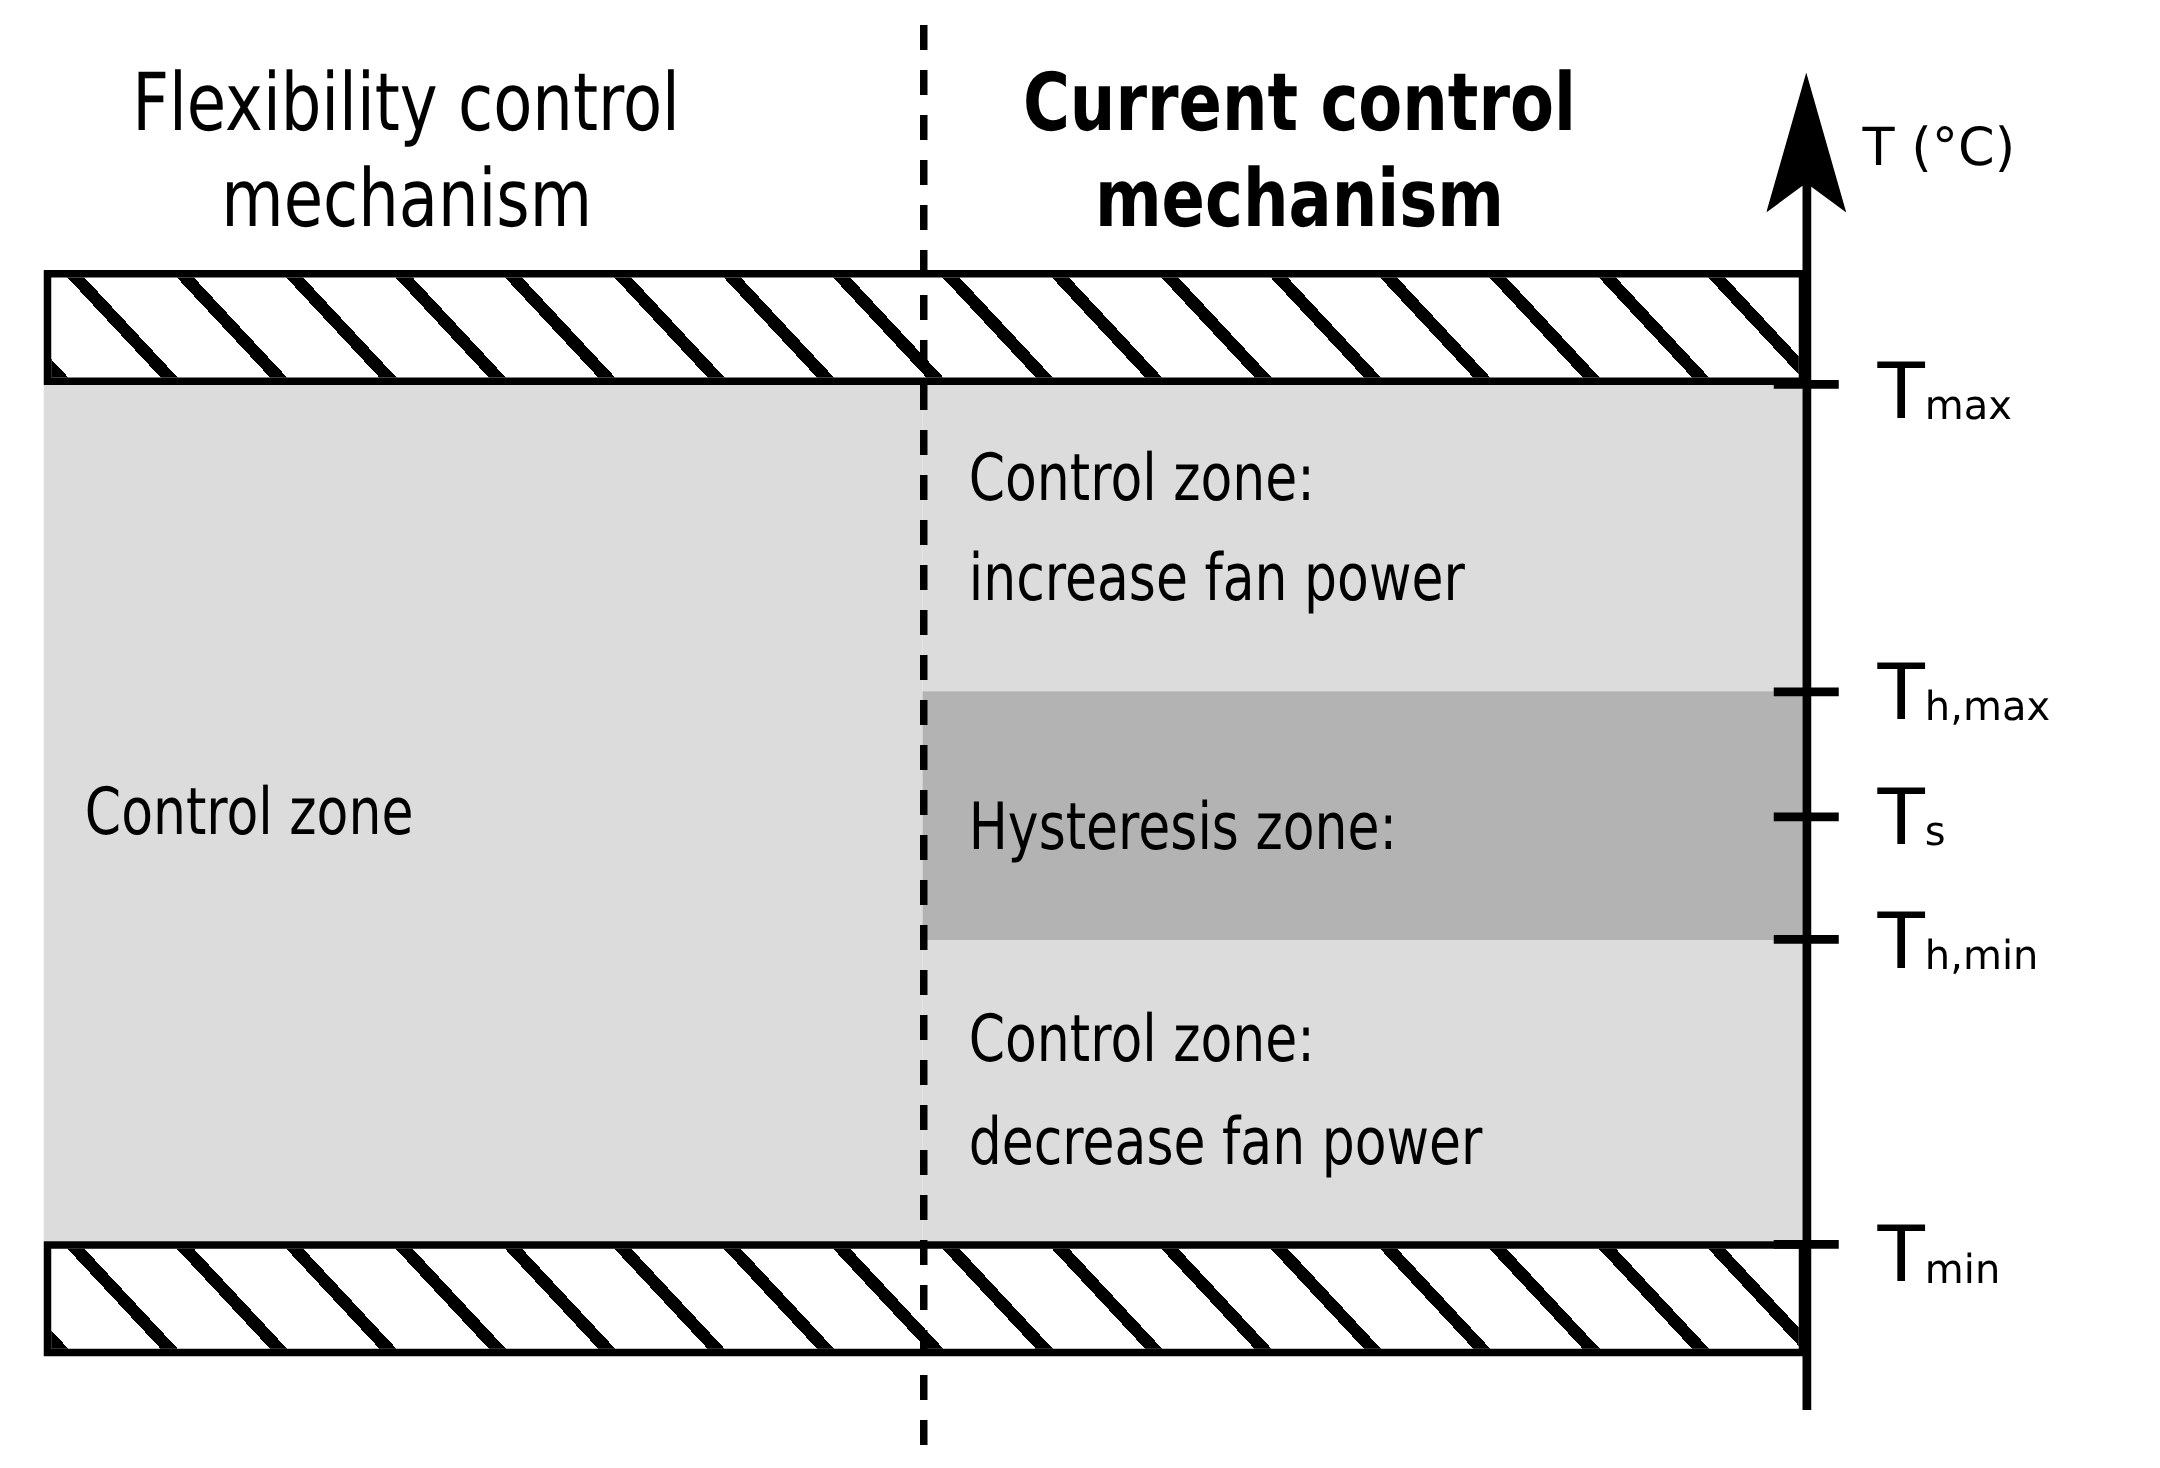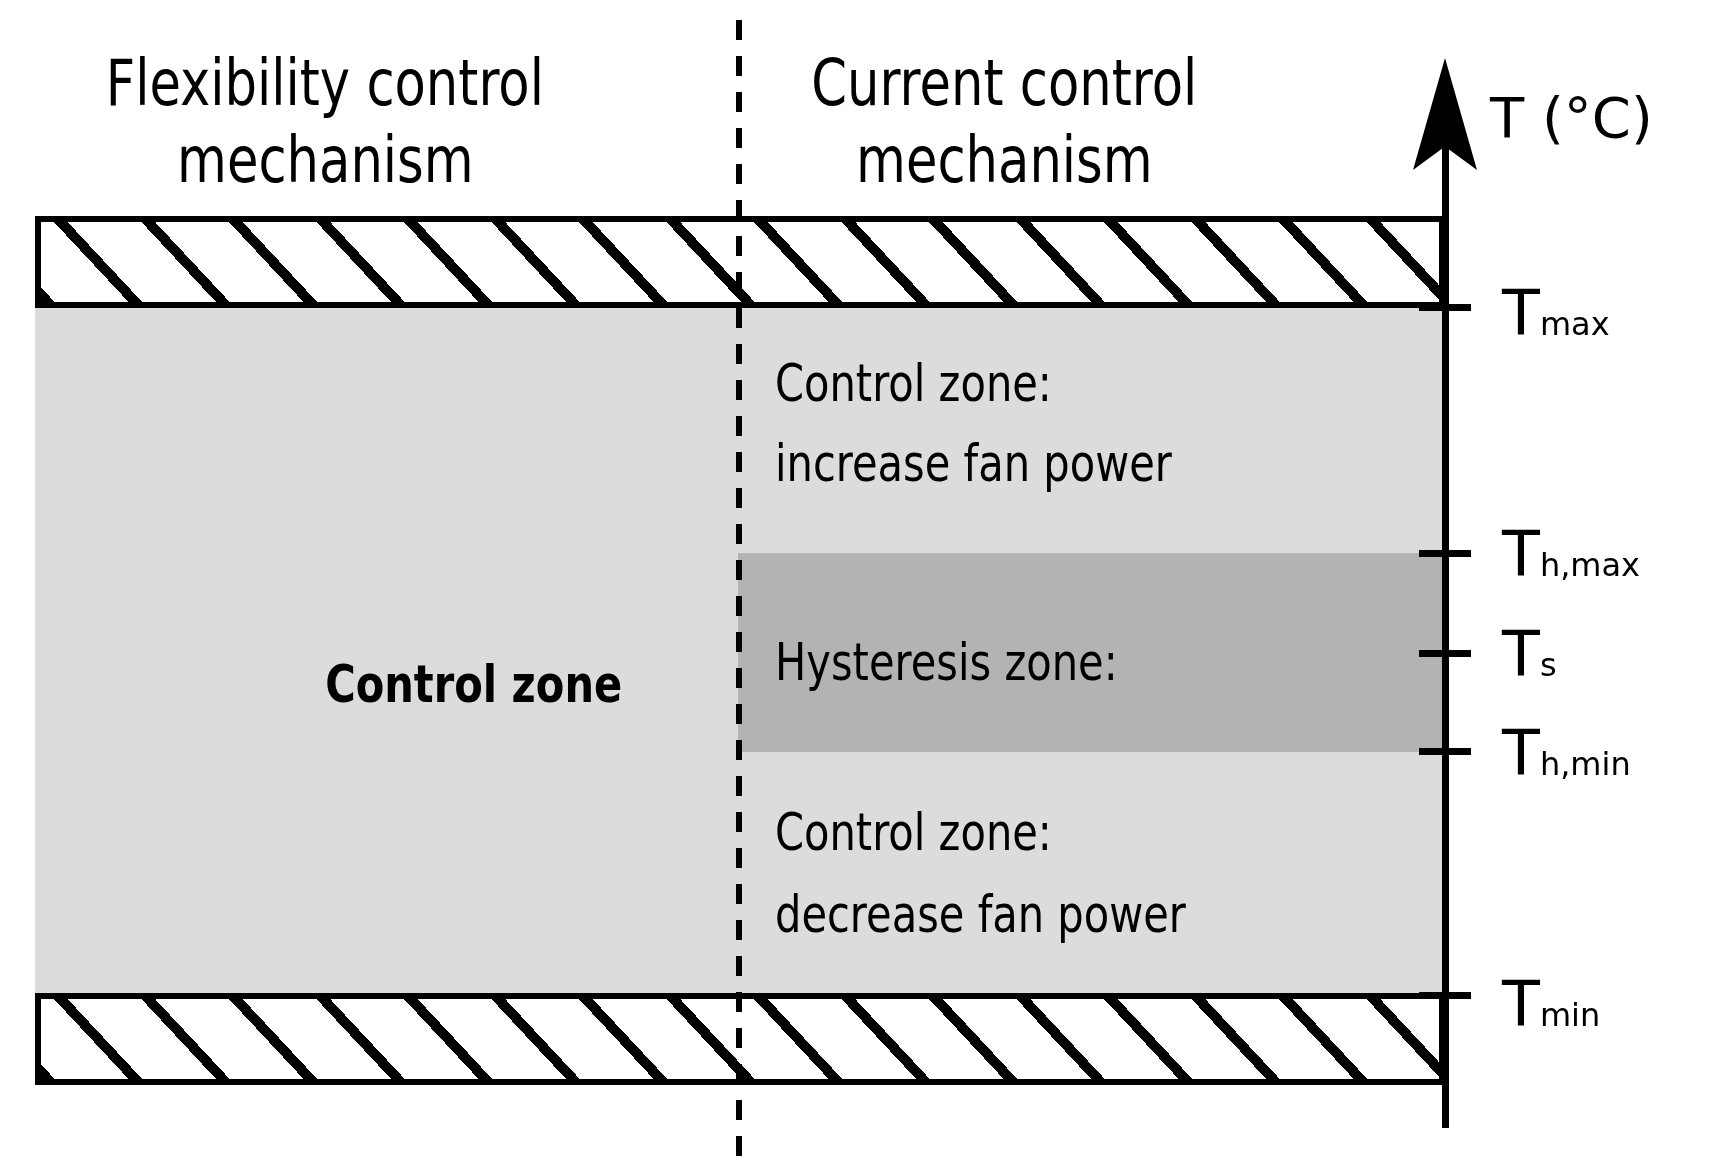--- a/index.html
+++ b/index.html
@@ -60,34 +60,34 @@
     display: flex; align-items: center;
     font-size: 62px; white-space: nowrap;
   }
   .axis-label .sub { font-size: 32px; vertical-align: baseline; position: relative; top: 12px; }
   .lbl-1 { top: 267px; }
   .lbl-2 { top: 508px; }
   .lbl-3 { top: 608px; }
   .lbl-4 { top: 707px; }
   .lbl-5 { top: 958px; }
 
-  .axis-title { left: 1490px; top: 78px; font-size: 56px; line-height: 80px; white-space: nowrap; }
+  .axis-title { left: 1490px; top: 78px; font-size: 42px; line-height: 80px; white-space: nowrap; }
 
   
   .hdr {
     top: 45px; width: 600px;
     text-align: center;
     font-size: 64px; line-height: 77px;
     white-space: nowrap;
   }
   .hdr-left { left: 25px; }
-  .hdr-right { left: 704px; }
+  .hdr-right { left: 740px; font-weight: bold; }
 
   .zone-label { font-size: 52px; white-space: nowrap; }
-  .zl-left { left: 35px; top: 644px; width: 624px; text-align: right; line-height: 80px; font-weight: bold; }
+  .zl-left { left: 35px; top: 610px; width: 624px; text-align: left; line-height: 80px; }
   .zl-increase { left: 775px; top: 343px; line-height: 80px; }
   .zl-hyst { left: 775px; top: 598px; line-height: 76px; margin-top: 26px; }
   .zl-decrease { left: 775px; top: 791px; line-height: 82px; }
 
   
   .cond { display: inline-block; transform: scaleX(0.8); }
   .o-left { transform-origin: 0 50%; }
   .line { display: block; }
 </style>
 </head>

